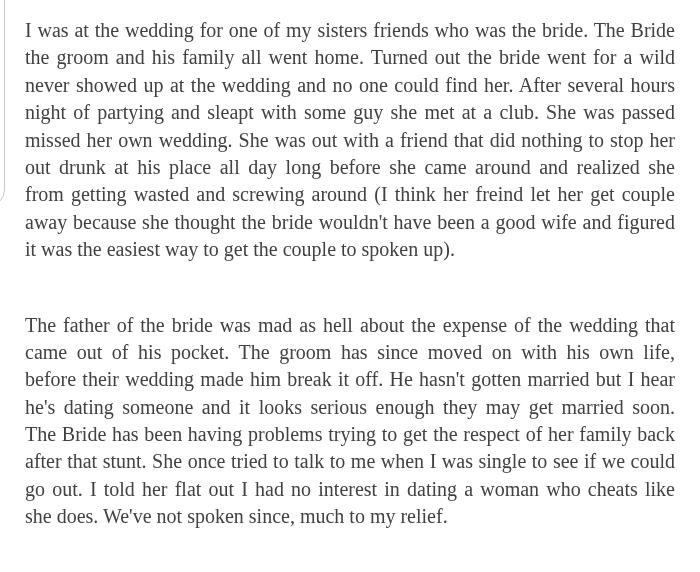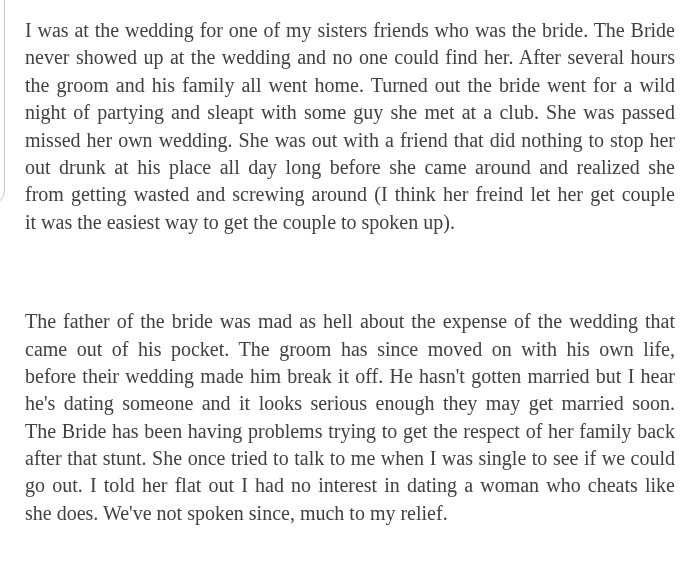--- a/index.html
+++ b/index.html
@@ -26,43 +26,44 @@
   .content {
     position: absolute;
     left: 25px;
     top: 17px;
     width: 650px;
   }
   .para {
     font-size: 20px;
     line-height: 27.4px;
   }
-  .para + .para { margin-top: 72px; }
+  .para + .para { margin-top: 48px; }
   .line {
     text-align: justify;
     text-align-last: justify;
     height: 27.4px;
     overflow: hidden;
   }
   .line.last { text-align-last: left; }
 </style>
 </head>
 <body>
 
 <div class="card-edge"></div>
 
 <div class="content">
   <div class="para">
     <div class="line">I was at the wedding for one of my sisters friends who was the bride. The Bride</div>
+    <div class="line">the groom and his family all went home. Turned out the bride went for a wild</div>
     <div class="line">never showed up at the wedding and no one could find her. After several hours</div>
-    <div class="line">the groom and his family all went home. Turned out the bride went for a wild</div>
     <div class="line">night of partying and sleapt with some guy she met at a club. She was passed</div>
     <div class="line">missed her own wedding. She was out with a friend that did nothing to stop her</div>
     <div class="line">out drunk at his place all day long before she came around and realized she</div>
     <div class="line">from getting wasted and screwing around (I think her freind let her get couple</div>
+    <div class="line">away because she thought the bride wouldn't have been a good wife and figured</div>
     <div class="line last">it was the easiest way to get the couple to spoken up).</div>
   </div>
   <div class="para">
     <div class="line">The father of the bride was mad as hell about the expense of the wedding that</div>
     <div class="line">came out of his pocket. The groom has since moved on with his own life,</div>
     <div class="line">before their wedding made him break it off. He hasn't gotten married but I hear</div>
     <div class="line">he's dating someone and it looks serious enough they may get married soon.</div>
     <div class="line">The Bride has been having problems trying to get the respect of her family back</div>
     <div class="line">after that stunt. She once tried to talk to me when I was single to see if we could</div>
     <div class="line">go out. I told her flat out I had no interest in dating a woman who cheats like</div>

